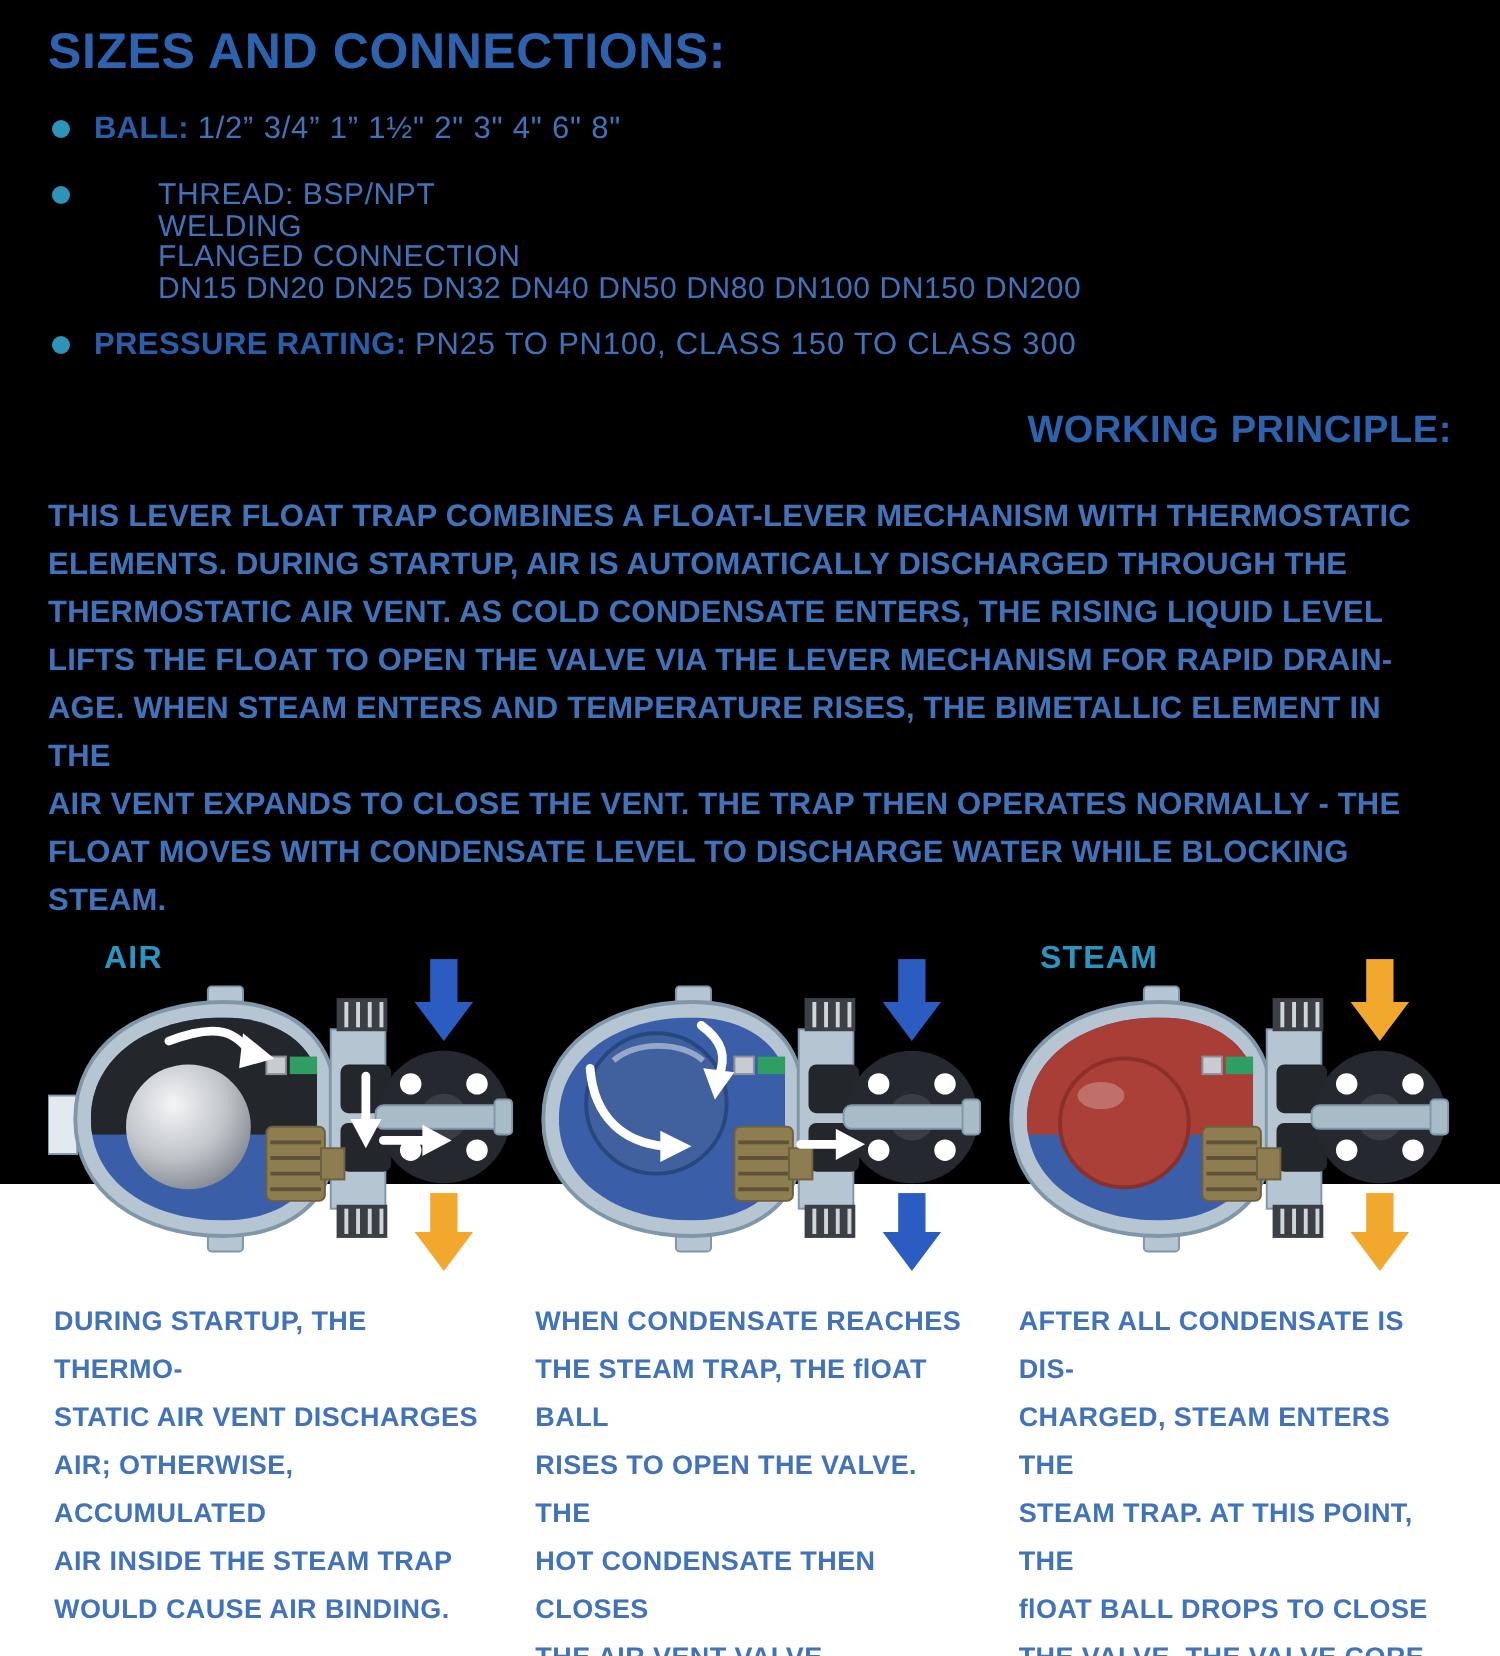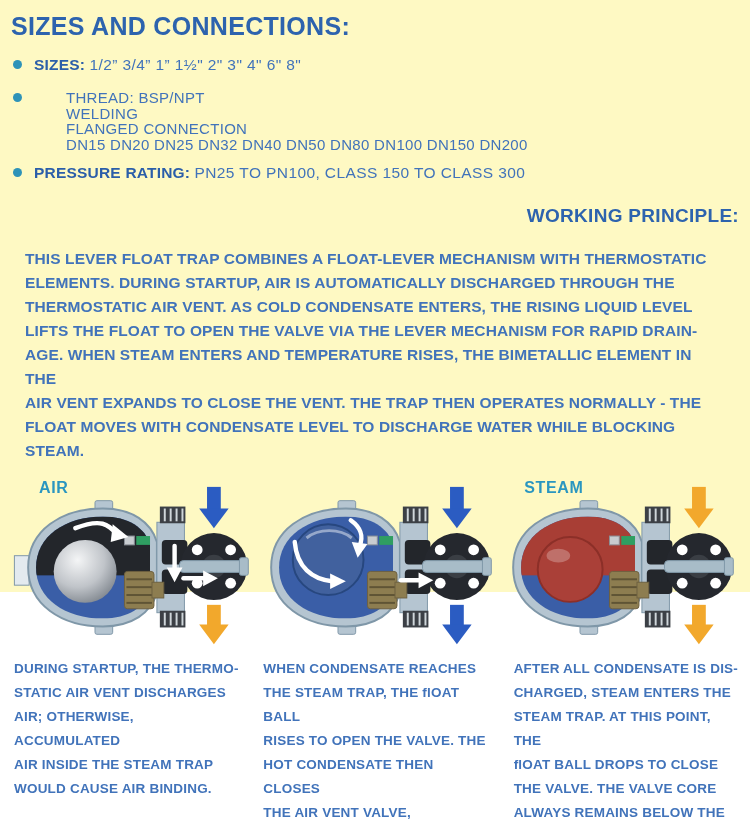--- a/index.html
+++ b/index.html
@@ -1,31 +1,31 @@
 <!DOCTYPE html>
 <html style="--heading_blue: #2d63ae; --label_blue: #2b5ea9; --text_blue: #4173ba; --bullet_teal: #2e93b8; --diagram_label_teal: #2a96c0; --arrow_blue: #2b5cc2; --arrow_orange: #f2a82c; --casing: #b5c5d1; --casing_stroke: #7f97a8; --interior_dark: #23262b; --water_blue: #3a5ea7; --steam_red: #a83e35; --float_blue: #41619e; --float_red: #aa4038; --brass: #8d7d50; --flange_dark: #25282e; --pipe_gray: #a8bcc8; --vent_green: #2f9e62;"><head>
 <meta charset="utf-8">
 <style>
   html,body{margin:0;padding:0;background:#ffffff;}
   body{width:750px;height:828px;overflow:hidden;font-family:"Liberation Sans",sans-serif;}
-  .page{position:relative;width:750px;height:592px;box-sizing:border-box;padding:8px 11px 0;background:#fef9c3;}
+  .page{position:relative;width:750px;height:592px;box-sizing:border-box;padding:8px 24px 0;background:#000000;}
 
   .sec-title{color:var(--heading_blue);font-size:25px;font-weight:700;letter-spacing:.3px;margin:4px 0 16px;}
   .sec-title.wp{font-size:19px;margin:24px 0 20px;text-align:right;}
 
   ul.bullets{list-style:none;margin:0;padding:0;}
   li.bullet{position:relative;padding-left:23px;font-size:15.5px;line-height:16px;}
   li.bullet .dot{position:absolute;left:2px;top:3px;width:9px;height:9px;border-radius:50%;background:var(--bullet_teal);}
   li.b-sizes{margin-bottom:17px;}
   li.b-conn{margin-bottom:13px;}
   .blabel{color:var(--label_blue);font-weight:700;letter-spacing:.2px;}
   .bvalue{color:var(--text_blue);font-weight:400;letter-spacing:.4px;}
   .blines{white-space:pre-line;color:var(--text_blue);font-weight:400;font-size:15px;line-height:15.5px;margin-top:2px;letter-spacing:.3px;margin-left:32px;}
 
-  .wp-body{white-space:pre-line;color:var(--text_blue);font-weight:700;font-size:15.5px;line-height:24px;letter-spacing:.1px;margin:14px;}
+  .wp-body{white-space:pre-line;color:var(--text_blue);font-weight:700;font-size:15.5px;line-height:24px;letter-spacing:.1px;margin:0;}
 
   .diagram-row{display:flex;margin-top:6px;height:176px;}
   figure.diagram{position:relative;flex:1;margin:0;padding:0;}
   .dlabel{position:absolute;top:2px;left:28px;color:var(--diagram_label_teal);font-weight:700;font-size:16px;letter-spacing:.6px;z-index:2;}
   .dsvg{position:absolute;top:4px;left:0;right:0;bottom:0;}
   .dsvg svg{width:100%;height:100%;display:block;}
 
   .captions-row{display:flex;margin-top:4px;}
   .caption{flex:1;margin:0;white-space:pre-line;color:var(--text_blue);font-weight:700;font-size:13.5px;line-height:24px;letter-spacing:.2px;box-sizing:border-box;}
   .caption.c0{padding:0 14px 0 3px;}
@@ -35,21 +35,21 @@
 </head>
 <body>
 
 <div class="page">
 
   <h1 class="sec-title">SIZES AND CONNECTIONS:</h1>
 
   <ul class="bullets">
     <li class="bullet b-sizes">
       <span class="dot"></span>
-      <span class="blabel">SIZES:</span>
+      <span class="blabel">BALL:</span>
       <span class="bvalue">1/2”   3/4”   1”   1½" 2" 3" 4" 6" 8"</span>
     </li>
     <li class="bullet b-conn">
       <span class="dot"></span>
       <div class="blines">THREAD: BSP/NPT
 WELDING
 FLANGED CONNECTION
 DN15 DN20 DN25 DN32 DN40 DN50 DN80 DN100 DN150 DN200</div>
     </li>
     <li class="bullet b-press">

